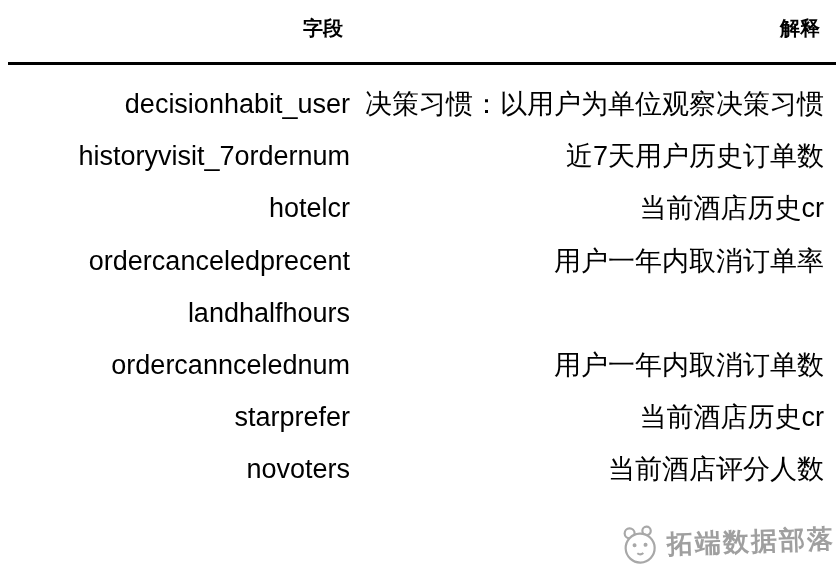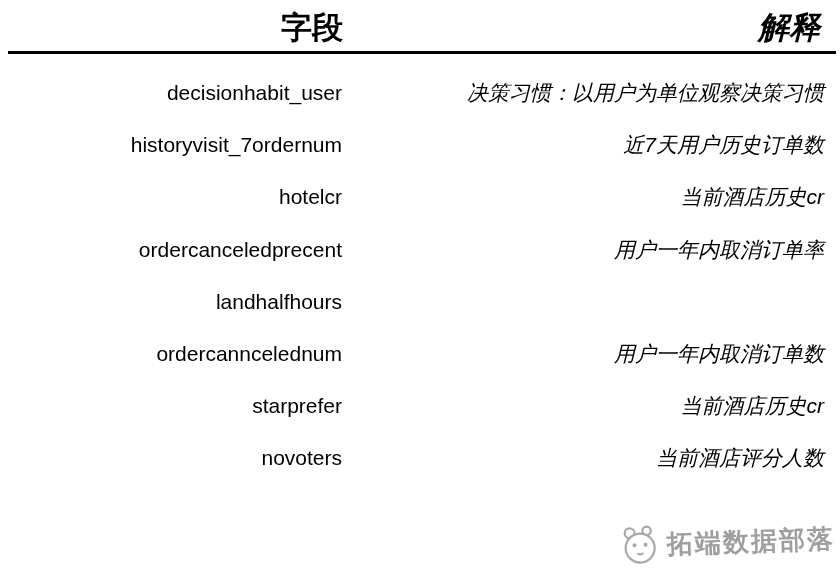--- a/index.html
+++ b/index.html
@@ -13,47 +13,47 @@
     height: 585px;
     background: #ffffff;
     overflow: hidden;
     color: #000000;
   }
   
   .thead {
     display: flex;
     margin: 0 4px 0 8px;
     padding-top: 16px;
-    padding-bottom: 11px;
+    padding-bottom: 22px;
     border-bottom: 3px solid #000000;
     font-weight: bold;
-    font-size: 31px;
+    font-size: 20px;
     line-height: 24px;
   }
   .thead .col-field { width: 335px; }
   
   .col-field {
     width: 342px;
     text-align: right;
     white-space: nowrap;
   }
   .col-expl {
     flex: 1;
     text-align: right;
     padding-right: 16px;
     white-space: nowrap;
-    font-style: italic;
   }
   
   .tbody { padding-top: 13px; }
   .trow {
     display: flex;
     height: 52.2px;
     line-height: 52.2px;
-    font-size: 21px;
+    font-size: 27px;
+    padding-left: 8px;
   }
   
   .watermark {
     position: absolute;
     top: 522px;
     right: 5px;
     display: flex;
     align-items: center;
     gap: 5px;
     z-index: 5;

